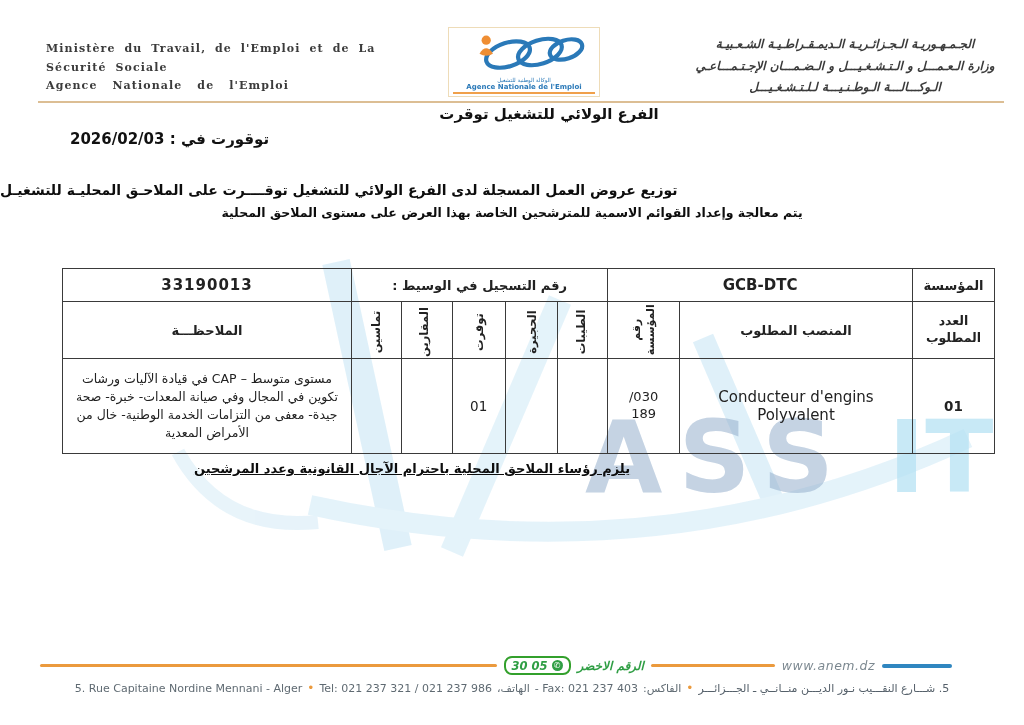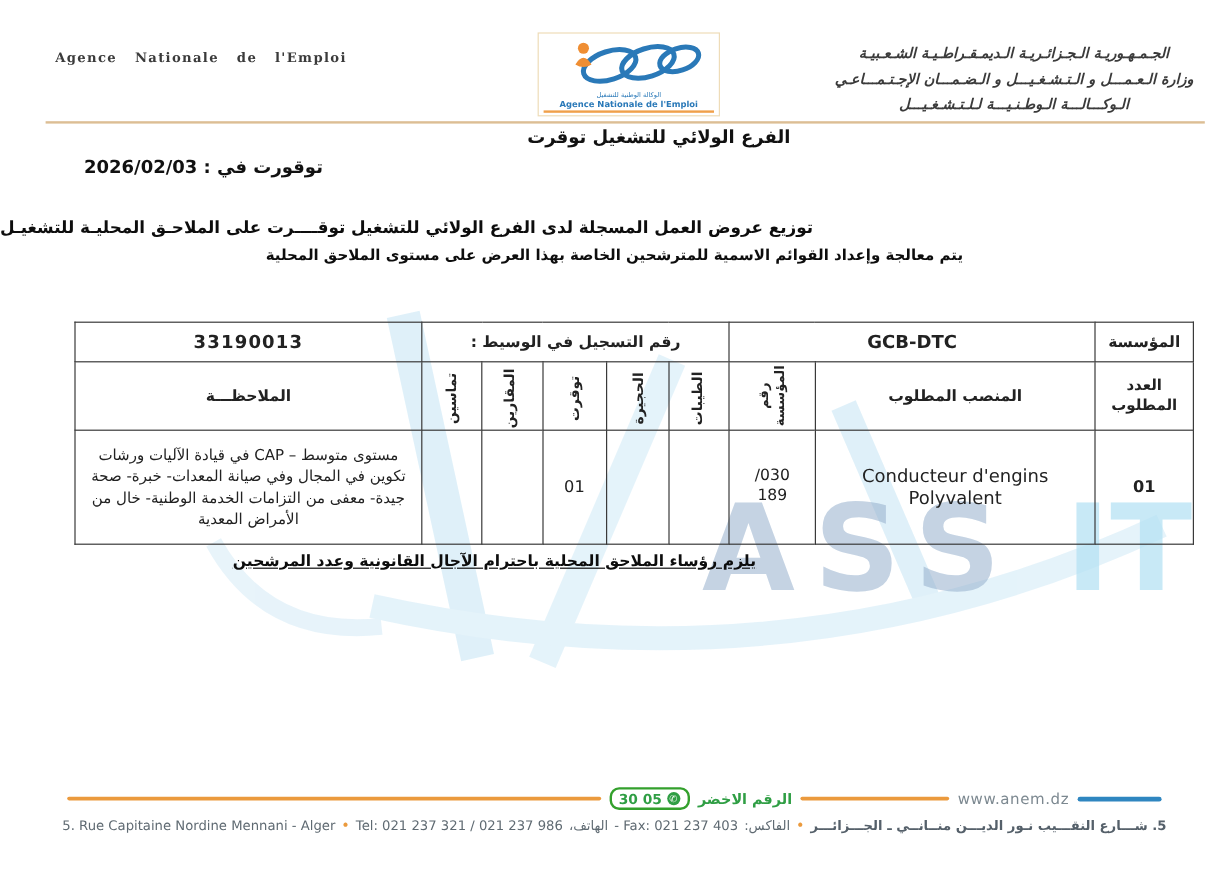--- a/index.html
+++ b/index.html
@@ -51,35 +51,35 @@
   .two-line span{display:block;font-size:12.5px;font-weight:bold;line-height:1.35;}
   .cell-remark{font-size:12.5px;direction:rtl;text-align:center;line-height:1.45;padding:3px 6px;}
   .cell-pos{font-size:15px;direction:ltr;}
   .cell-num{font-size:13.5px;}
   .cell-cno{font-size:13px;direction:ltr;line-height:1.3;}
 
   .note-line{left:0;top:461px;width:824px;text-align:center;direction:rtl;font-weight:bold;
              font-size:13px;color:#0d0d0d;text-decoration:underline;}
 
   
-  .foot-sep{left:56px;top:656px;width:912px;display:flex;align-items:center;gap:7px;}
+  .foot-sep{left:40px;top:656px;width:912px;display:flex;align-items:center;gap:7px;font-style:italic;}
   .seg{border-radius:2px;}
   .seg-orange1{flex:1;height:3px;background:#eb9a3d;}
   .seg-orange2{width:124px;height:3px;background:#eb9a3d;}
   .seg-blue{width:70px;height:4px;background:#2f86c0;}
   .green-badge{display:flex;align-items:center;gap:4px;border:2px solid #33a02c;border-radius:8px;
                padding:0 6px;height:15px;color:#2f9e44;font-weight:bold;font-size:11.5px;background:#fff;}
   .phone-circle{display:inline-block;width:11px;height:11px;border-radius:50%;background:#2f9e44;
                 color:#fff;font-size:8px;line-height:11px;text-align:center;}
   .green-label{color:#2f9e44;font-weight:bold;font-size:12px;direction:rtl;white-space:nowrap;}
   .website{color:#7c8890;font-size:12.5px;letter-spacing:.5px;text-align:center;}
   .foot-addr{left:0;top:681px;width:1024px;display:flex;justify-content:center;align-items:center;
              gap:5px;font-size:11px;color:#5f6a72;white-space:nowrap;}
   .foot-addr .dot{color:#eb9a3d;font-size:12px;}
-  .addr-ar{direction:rtl;font-weight:bold;color:#55606a;}
+  .addr-ar{direction:rtl;font-weight:normal;color:#55606a;}
   .ar-inline{direction:rtl;}
 </style>
 </head>
 <body>
 
 <div class="page">
 
   <svg class="wm" viewBox="0 0 1024 725">
     <g fill="none" opacity="0.65">
       <path d="M178 452 Q222 532 318 522" stroke="#dbeef8" stroke-width="14"></path>
@@ -88,20 +88,21 @@
       <path d="M703 338 L775 505" stroke="#cfe9f6" stroke-width="22"></path>
       <path d="M310 505 Q660 582 968 438" stroke="#d7edf8" stroke-width="20"></path>
     </g>
     <text x="585" y="492" font-family="DejaVu Sans, sans-serif" font-weight="bold" font-size="100" letter-spacing="16" fill="#96b0cd" opacity="0.55">ASS</text>
     <text x="888" y="492" font-family="DejaVu Sans, sans-serif" font-weight="bold" font-size="100" fill="#b6e2f4" opacity="0.75">IT</text>
   </svg>
 
   <div class="content">
 
     <div class="abs hdr-fr">
+      <div>Ministère du Travail, de l'Emploi et de La Sécurité Sociale</div>
       <div class="ws">Agence Nationale de l'Emploi</div>
     </div>
 
     <div class="abs logo-box">
       <svg width="132" height="42" viewBox="0 0 150 50">
         <g fill="none" stroke="#2a79b8" stroke-width="5">
           <ellipse cx="56" cy="28" rx="27" ry="14" transform="rotate(-18 56 28)"></ellipse>
           <ellipse cx="94" cy="25" rx="27" ry="14" transform="rotate(-18 94 25)"></ellipse>
           <ellipse cx="125" cy="22" rx="20" ry="11" transform="rotate(-18 125 22)"></ellipse>
         </g>

